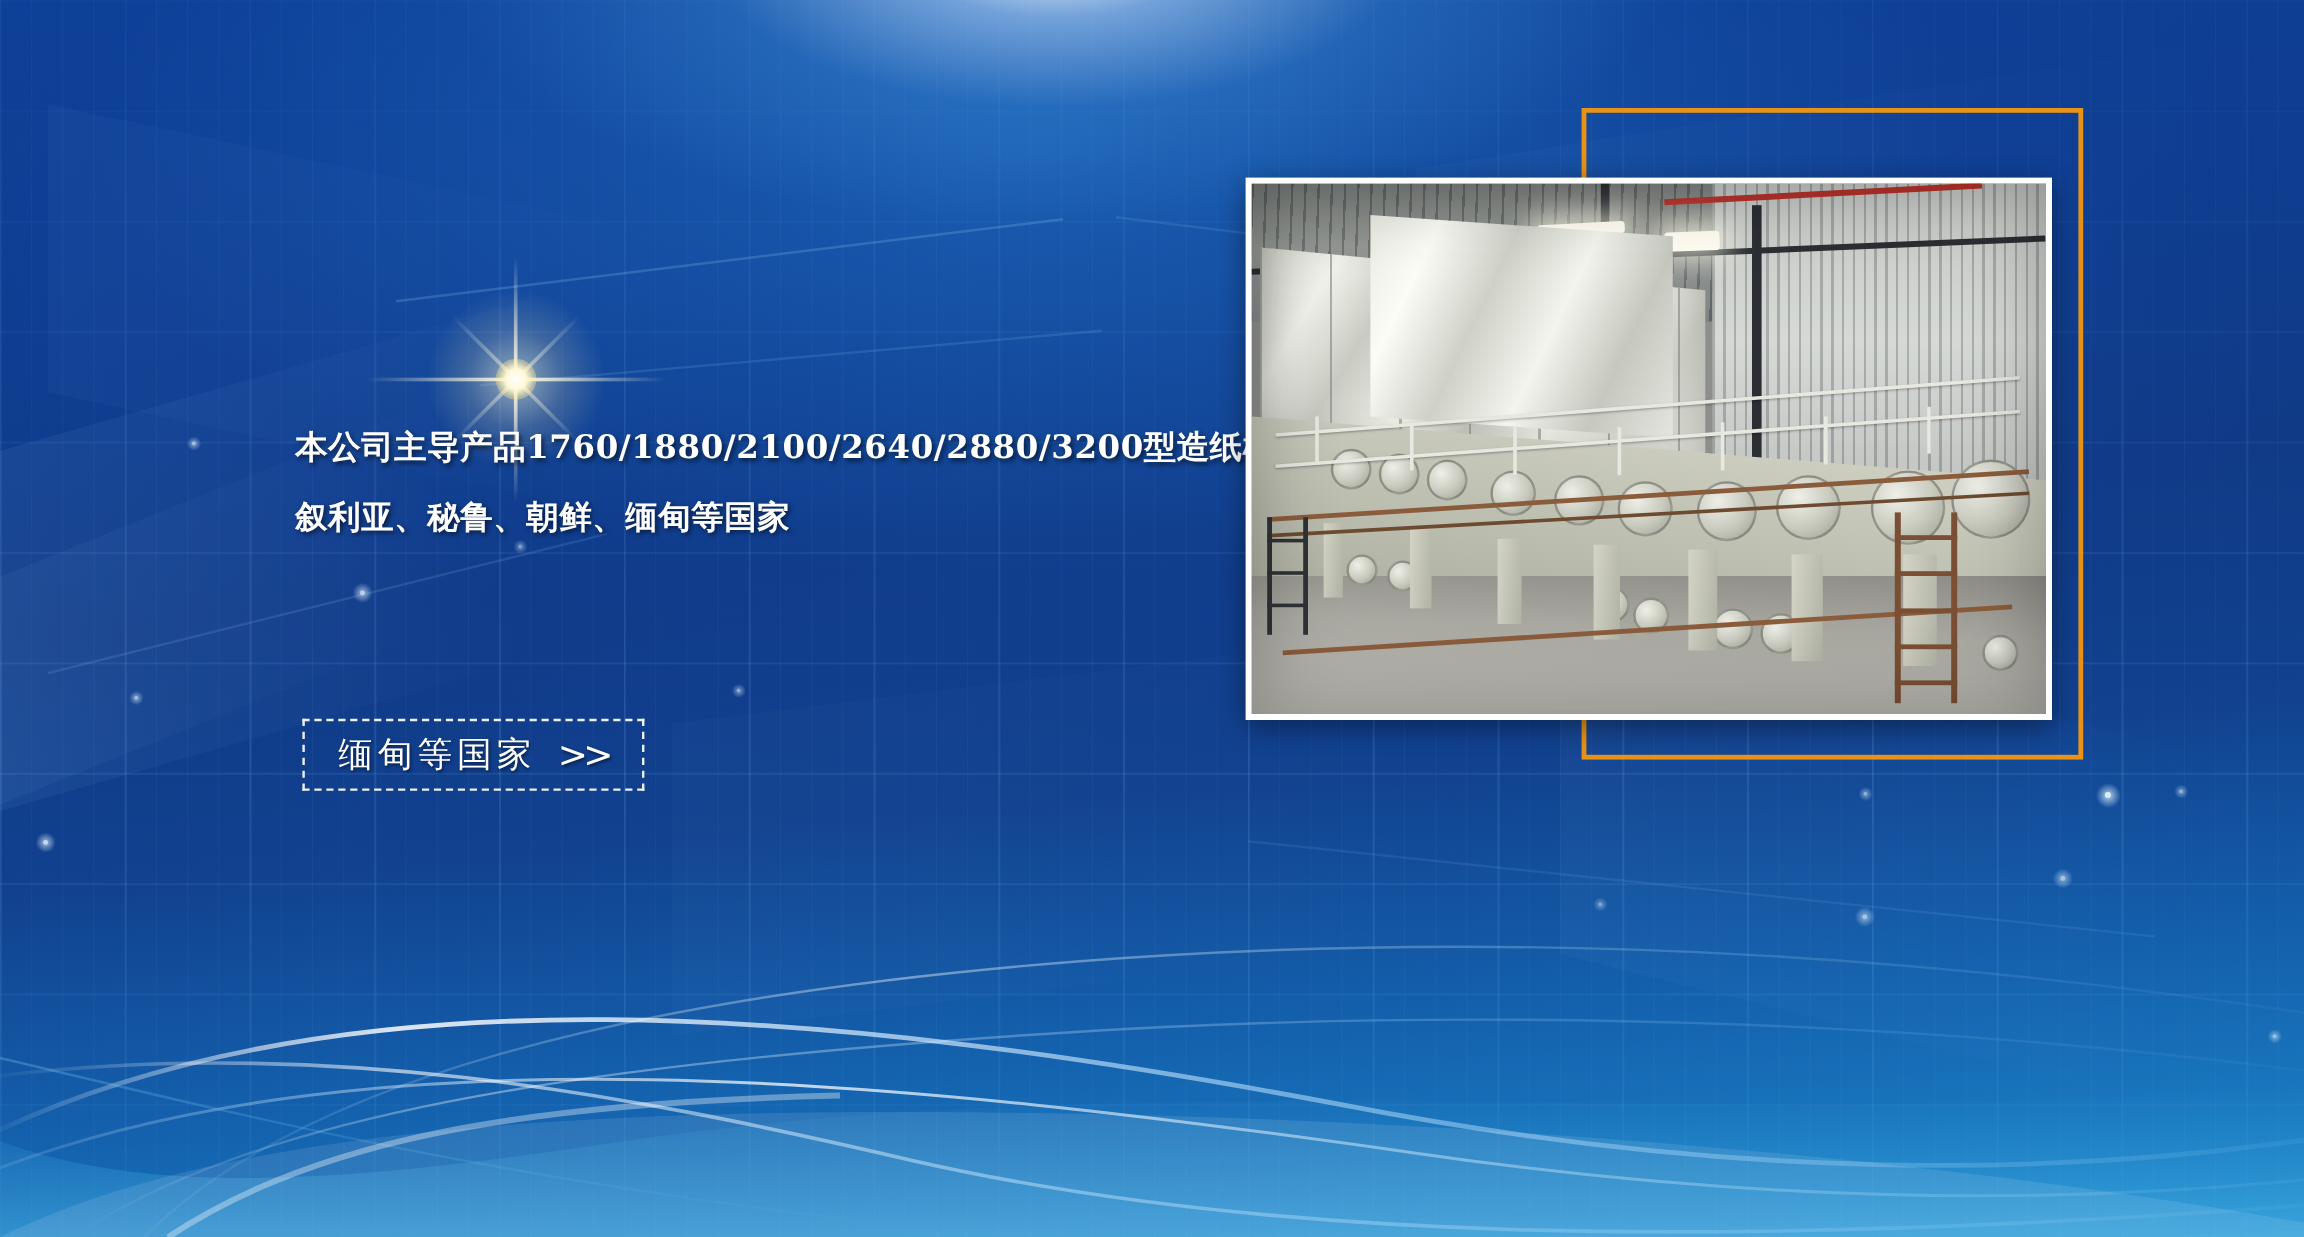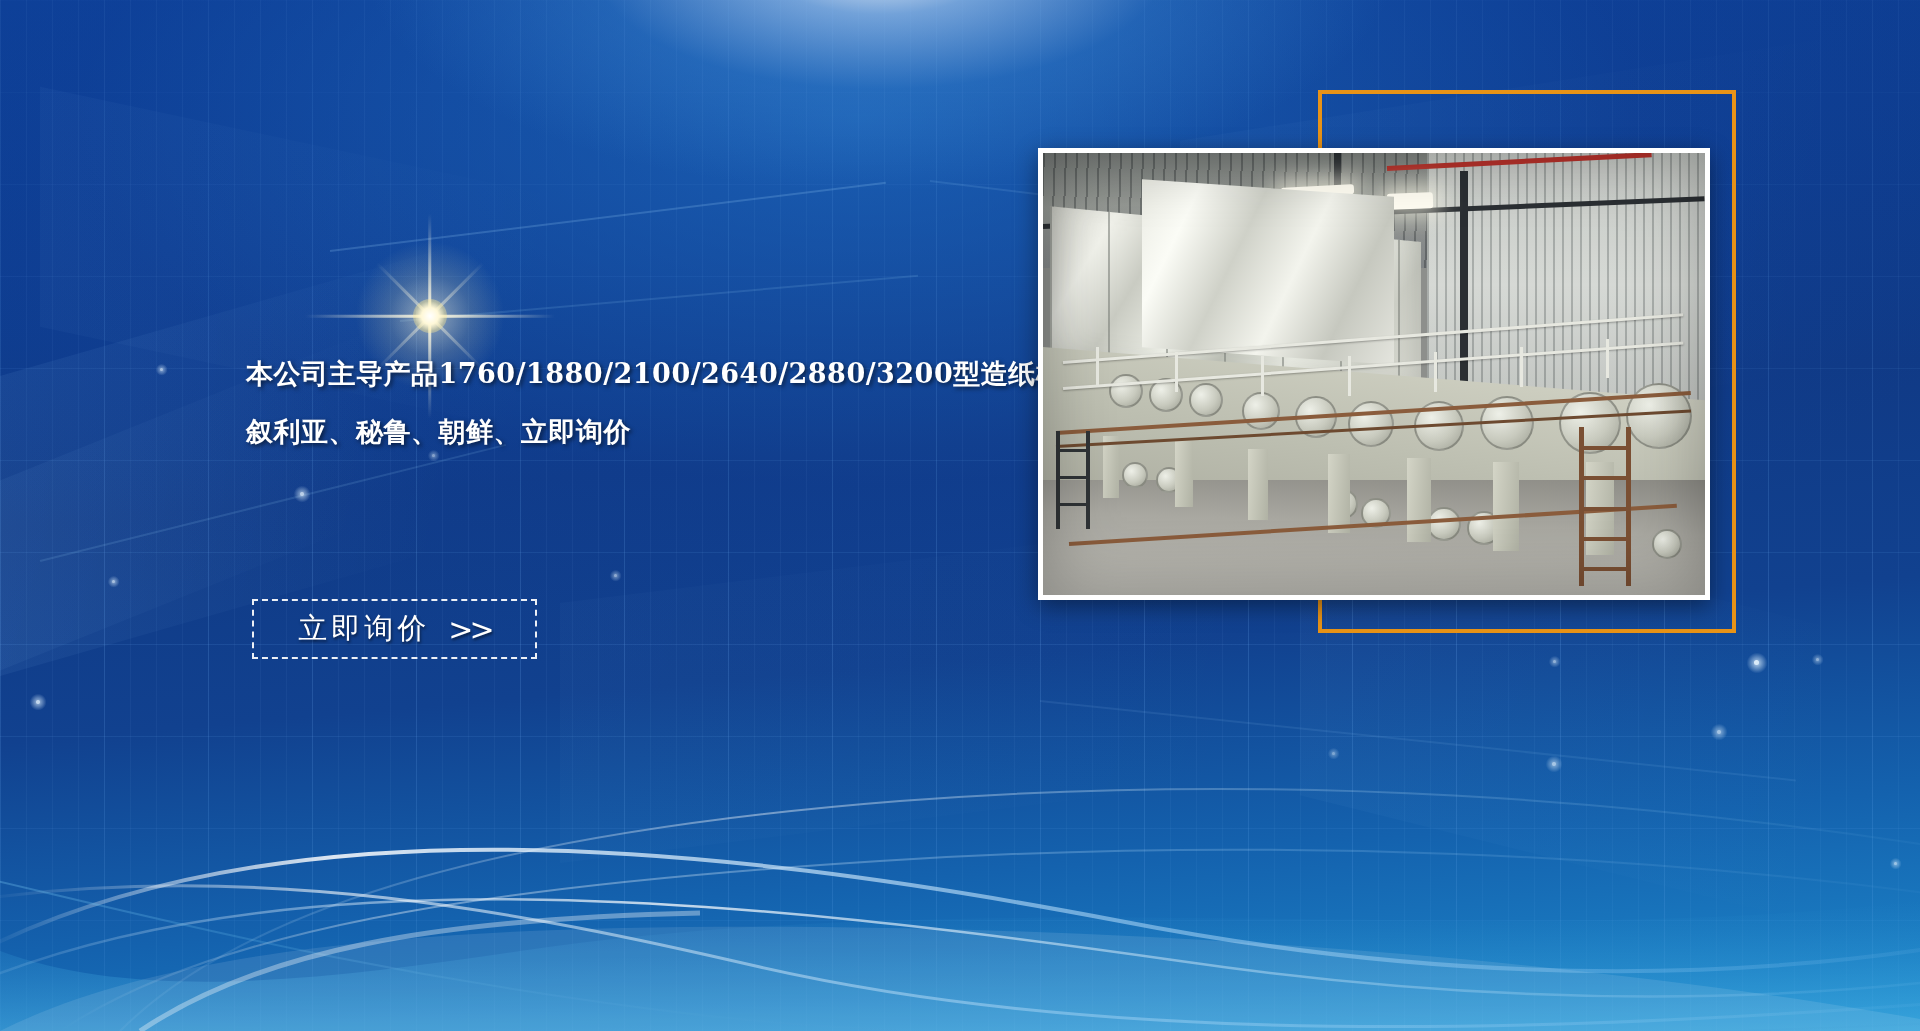--- a/index.html
+++ b/index.html
@@ -263,25 +263,25 @@
       <div class="ray rh"></div>
       <div class="ray rv"></div>
       <div class="ray rd1"></div>
       <div class="ray rd2"></div>
       <div class="core"></div>
     </div>
 
 
     <div class="para">
       <p>本公司主导产品1760/1880/2100/2640/2880/3200型造纸机</p>
-      <p>叙利亚、秘鲁、朝鲜、立即询价</p>
+      <p>叙利亚、秘鲁、朝鲜、缅甸等国家</p>
     </div>
 
     <div class="cta">
-      <span class="lbl">立即询价</span>
+      <span class="lbl">缅甸等国家</span>
       <span class="arw">&gt;&gt;</span>
     </div>
   </div>
 
   <div class="oframe"></div>
 
   <div class="photoshell">
     <div class="photo">
       <div class="ph-roof"></div>
       <div class="ph-roofribs"></div>

